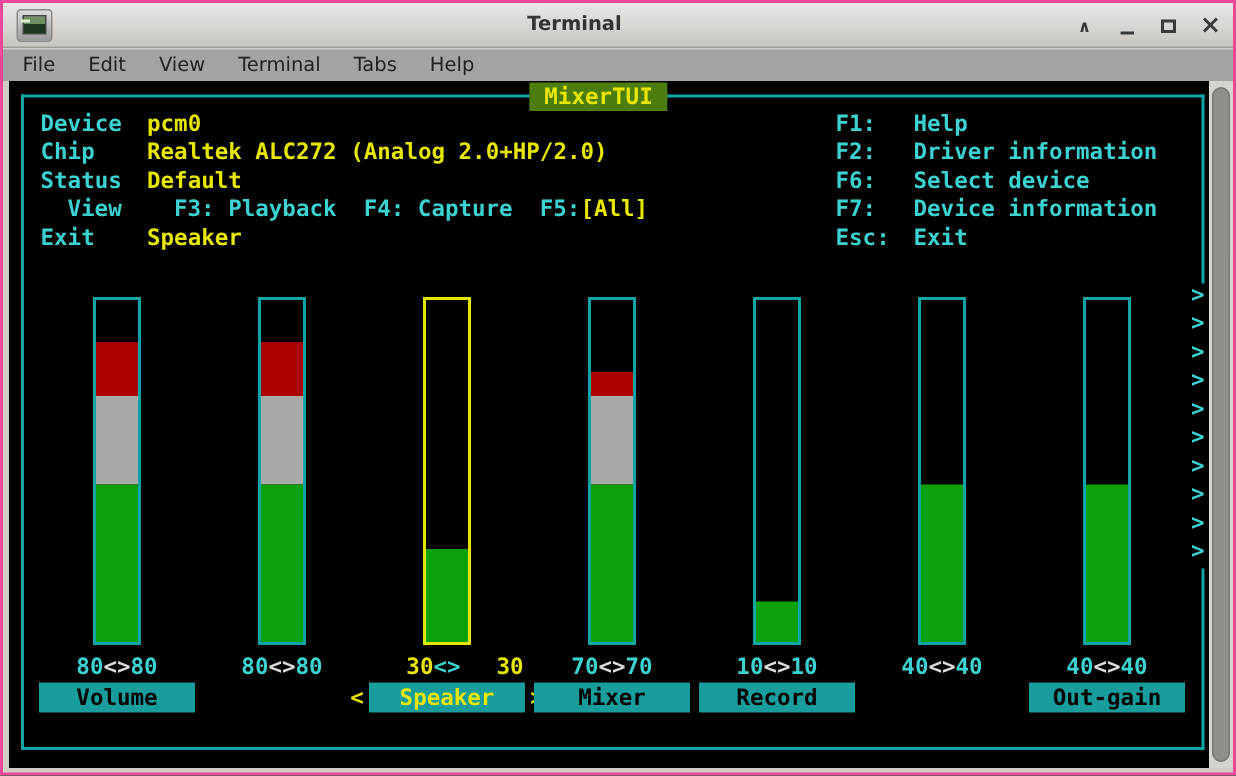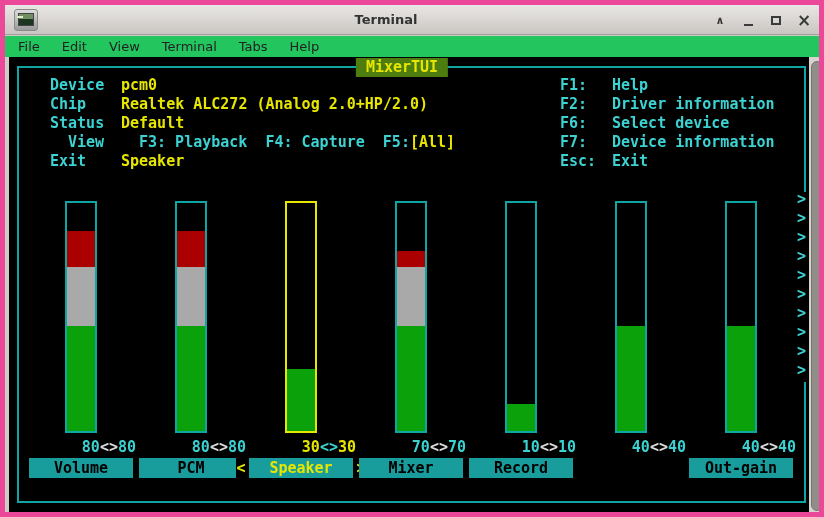--- a/index.html
+++ b/index.html
@@ -4,67 +4,67 @@
 <style>
   html,body{margin:0;padding:0;background:#555;}
   *{box-sizing:border-box;}
   :root{
     --cyan-text:#3CD2D2; --cyan-border:#0FA5A5; --yellow:#E6E600;
     --green:#0BA10B; --red:#AA0000; --gray:#A9A9A9;
     --label-bg:#189C9C; --diamond:#DCDCDC;
   }
   .window{
     position:relative; width:824px; height:517px; overflow:hidden;
-    background:#CFCBC7; border:5px solid #ec4899;
+    background:#CFCBC7; border:2px solid #ec4899;
     font-family:"DejaVu Sans", sans-serif;
   }
   
   .titlebar{position:absolute; left:0; top:0; width:100%; height:30px;
     background:linear-gradient(#E9E7E5,#C9C5C1); border-bottom:1px solid #A29E9A;}
   .app-icon{position:absolute; left:9px; top:4px; width:24px; height:22px;
     border:1px solid #8A8A8A; border-radius:3px;
     background:linear-gradient(#DCDCDC,#9A9A9A); }
   .app-icon .screen-ico{position:absolute; left:3px; top:3px; right:3px; bottom:4px;
     background:linear-gradient(#6F8F63 0 5px,#1E3520 5px); border:1px solid #444;}
   .app-icon .prompt{position:absolute; left:2px; top:6px; width:6px; height:2px; background:#DFF0D0;}
   .win-title{position:absolute; left:381px; top:0; transform:translateX(-50%);
     line-height:30px; font-size:13px; font-weight:bold; color:#333;}
   .win-controls{position:absolute; right:7px; top:0; height:30px; display:flex; align-items:center; gap:12px;}
   .wc{width:16px; height:16px; display:flex; align-items:center; justify-content:center; color:#3A3A3A; cursor:default;}
   .wc.shade{font-size:11px; font-weight:bold;}
   .wc.min .bar{width:9px; height:2px; background:#3A3A3A; margin-top:9px;}
   .wc.max .box{width:10px; height:9px; border:2px solid #3A3A3A;}
   .wc.close{font-size:17px; font-weight:bold; line-height:16px;}
   
-  .menubar{position:absolute; left:0; top:31px; width:100%; height:21px; background:#22c55e;
+  .menubar{position:absolute; left:0; top:31px; width:100%; height:21px; background:#a3a3a3;
     display:flex; align-items:center; gap:22px; padding-left:13px; font-size:13px; color:#222;}
   
   .screen{position:absolute; left:4px; top:52px; width:800px; height:458px; background:#000;
     font-family:"DejaVu Sans Mono", monospace; font-weight:bold; font-size:15px;}
   .screen span{white-space:pre;}
   .bline{position:absolute; background:var(--cyan-border);}
   .mixer-title{position:absolute; left:393px; top:1px; transform:translateX(-50%);
     height:19px; line-height:19px; background:#4d7c0f; padding:0 10px; color:var(--yellow);}
   .irow{position:absolute; height:19px; line-height:19px;}
-  .ilabel{display:inline-block; width:71px; color:var(--cyan-text);margin-left:20px;}
+  .ilabel{display:inline-block; width:71px; color:var(--cyan-text);}
   .ival{color:var(--yellow);}
   .ival-cyan{color:var(--cyan-text);}
   .hrow{position:absolute; left:551px; height:19px; line-height:19px; color:var(--cyan-text);}
   .hkey{display:inline-block; width:52px;}
   
   .columns{position:absolute; left:17px; top:144px; width:770px; height:280px; display:flex;}
   .col{position:relative; width:110px;}
   .bar-box{position:relative; width:32px; height:232px; margin:0 auto; border:2px solid var(--cyan-border);}
   .bar-box.sel{border-color:var(--yellow);}
   .fill{position:absolute; left:0; bottom:0; width:100%; display:flex; flex-direction:column;}
   .seg{width:100%;}
-  .valrow{margin-top:6px; height:17px; line-height:17px; text-align:right;}
+  .valrow{margin-top:6px; height:17px; line-height:17px; text-align:center;}
   .valrow .num{color:var(--cyan-text);}
   .valrow .dia{color:var(--diamond);}
-  .valrow.sel .num{color:var(--yellow);}
+  .valrow.sel .num{color:var(--yellow);margin-left:24px;}
   .valrow.sel .dia{color:var(--cyan-text);}
   .labelrow{position:relative; width:104px; height:20px; margin:2px auto 0;
     background:var(--label-bg); color:#000; text-align:center; line-height:20px;}
   .labelrow.sel{color:var(--yellow);}
   .sel-arrow{position:absolute; top:0; color:var(--yellow); background:#000; width:10px;}
   .sel-arrow.left{left:-13px;} .sel-arrow.right{right:-13px;}
   .more-col{position:absolute; left:788px; top:133px; width:14px; color:var(--cyan-text);}
   .more-col div{height:19px; line-height:19px;}
   
   .scrollbar{position:absolute; left:804px; top:52px; width:17px; height:458px; background:#D7D3CF;}
@@ -149,21 +149,20 @@
         </div>
         <div class="col">
           <div class="bar-box">
             <div class="fill">
               <div class="seg" style="height: 36px; background: rgb(170, 0, 0);"></div>
               <div class="seg" style="height: 59px; background: rgb(169, 169, 169);"></div>
               <div class="seg" style="height: 105px; background: rgb(11, 161, 11);"></div>
             </div>
           </div>
           <div class="valrow"><span class="num">80</span><span class="dia">&lt;&gt;</span><span class="num">80</span></div>
-          <div class="labelrow">PCM</div>
         </div>
         <div class="col">
           <div class="bar-box sel">
             <div class="fill">
               <div class="seg" style="height: 62px; background: rgb(11, 161, 11);"></div>
             </div>
           </div>
           <div class="valrow sel"><span class="num">30</span><span class="dia">&lt;&gt;</span><span class="num">30</span></div>
           <div class="labelrow sel">Speaker<span class="sel-arrow left">&lt;</span><span class="sel-arrow right">&gt;</span></div>
         </div>

